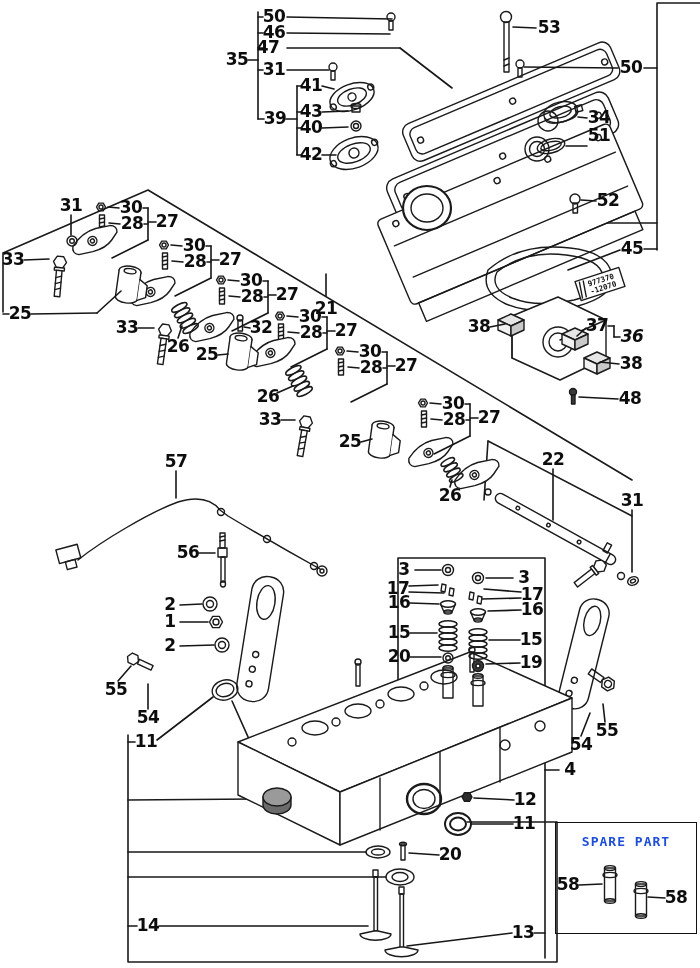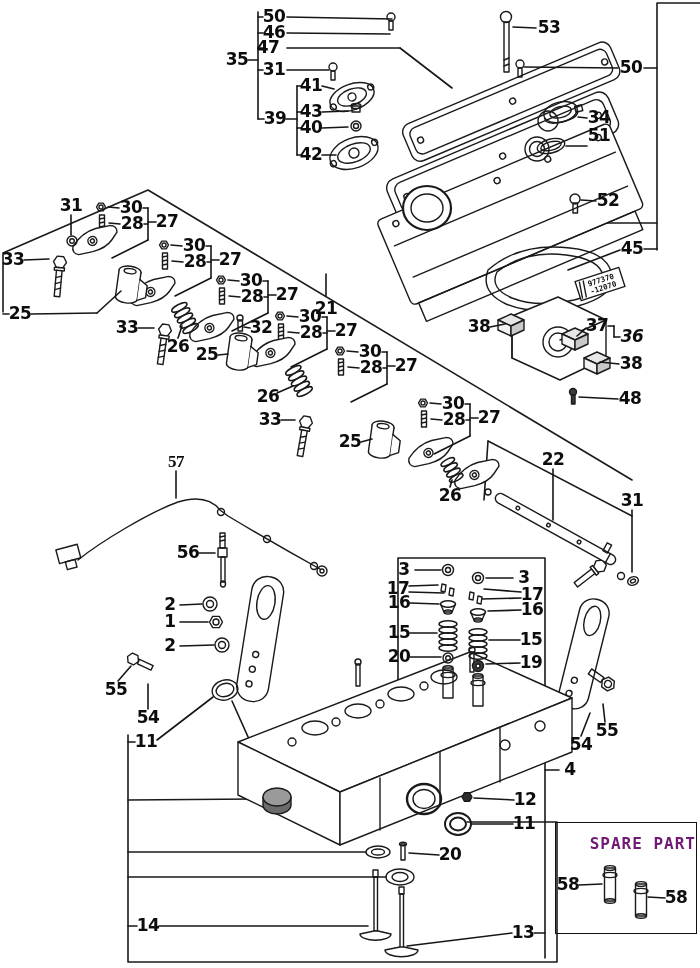--- a/index.html
+++ b/index.html
@@ -5,22 +5,22 @@
   html,body{margin:0;padding:0;background:#ffffff;}
   .stage{position:relative;width:700px;height:968px;background:#ffffff;overflow:hidden;
          font-family:"DejaVu Sans","Liberation Sans",sans-serif;}
   svg{position:absolute;left:0;top:0;}
   .art line,.art path,.art rect,.art ellipse,.art circle,.art polygon,.art polyline{vector-effect:none;}
   #label-layer{position:absolute;left:0;top:0;width:700px;height:968px;pointer-events:none;}
   .callout{position:absolute;transform:translate(-50%,-52%);font-weight:bold;font-size:17px;
            letter-spacing:-0.5px;color:#0d0d0d;white-space:nowrap;line-height:1;}
   .spare-box{position:absolute;left:555px;top:822px;width:140px;height:110px;
              border:1.7px solid #111;background:transparent;}
-  .spare-title{margin-top:11px;text-align:right;font-family:"DejaVu Sans Mono","Liberation Mono",monospace;
-               font-weight:bold;font-size:16px;letter-spacing:1px;color:#701a75;}
+  .spare-title{margin-top:11px;text-align:center;font-family:"DejaVu Sans Mono","Liberation Mono",monospace;
+               font-weight:bold;font-size:13px;letter-spacing:1px;color:#1d4ed8;}
 </style>
 </head>
 <body>
 
 <div class="stage">
 
 <svg class="art" width="700" height="968" viewBox="0 0 700 968" stroke="#1a1a1a" fill="none" stroke-width="1.4" stroke-linecap="round" stroke-linejoin="round">
 
   <g stroke-width="1.6">
     <polyline points="3,312 3,253 148,190 632,480"></polyline>
@@ -749,21 +749,21 @@
       <div class="callout" style="left: 13px; top: 260px;">33</div>
       <div class="callout" style="left: 127px; top: 328px;">33</div>
       <div class="callout" style="left: 270px; top: 420px;">33</div>
       <div class="callout" style="left: 20px; top: 314px;">25</div>
       <div class="callout" style="left: 207px; top: 355px;">25</div>
       <div class="callout" style="left: 350px; top: 442px;">25</div>
       <div class="callout" style="left: 178px; top: 347px;">26</div>
       <div class="callout" style="left: 268px; top: 397px;">26</div>
       <div class="callout" style="left: 450px; top: 496px;">26</div>
       <div class="callout" style="left: 261px; top: 328px;">32</div>
-      <div class="callout" style="left: 176px; top: 462px; font-family: Liberation Serif, serif;">57</div>
+      <div class="callout" style="left: 176px; top: 462px;">57</div>
       <div class="callout" style="left: 188px; top: 553px;">56</div>
       <div class="callout" style="left: 170px; top: 605px;">2</div>
       <div class="callout" style="left: 170px; top: 622px;">1</div>
       <div class="callout" style="left: 170px; top: 646px;">2</div>
       <div class="callout" style="left: 116px; top: 690px;">55</div>
       <div class="callout" style="left: 148px; top: 718px;">54</div>
       <div class="callout" style="left: 146px; top: 742px;">11</div>
       <div class="callout" style="left: 148px; top: 926px;">14</div>
       <div class="callout" style="left: 523px; top: 933px; text-align: center;">13</div>
       <div class="callout" style="left: 450px; top: 855px;">20</div>

